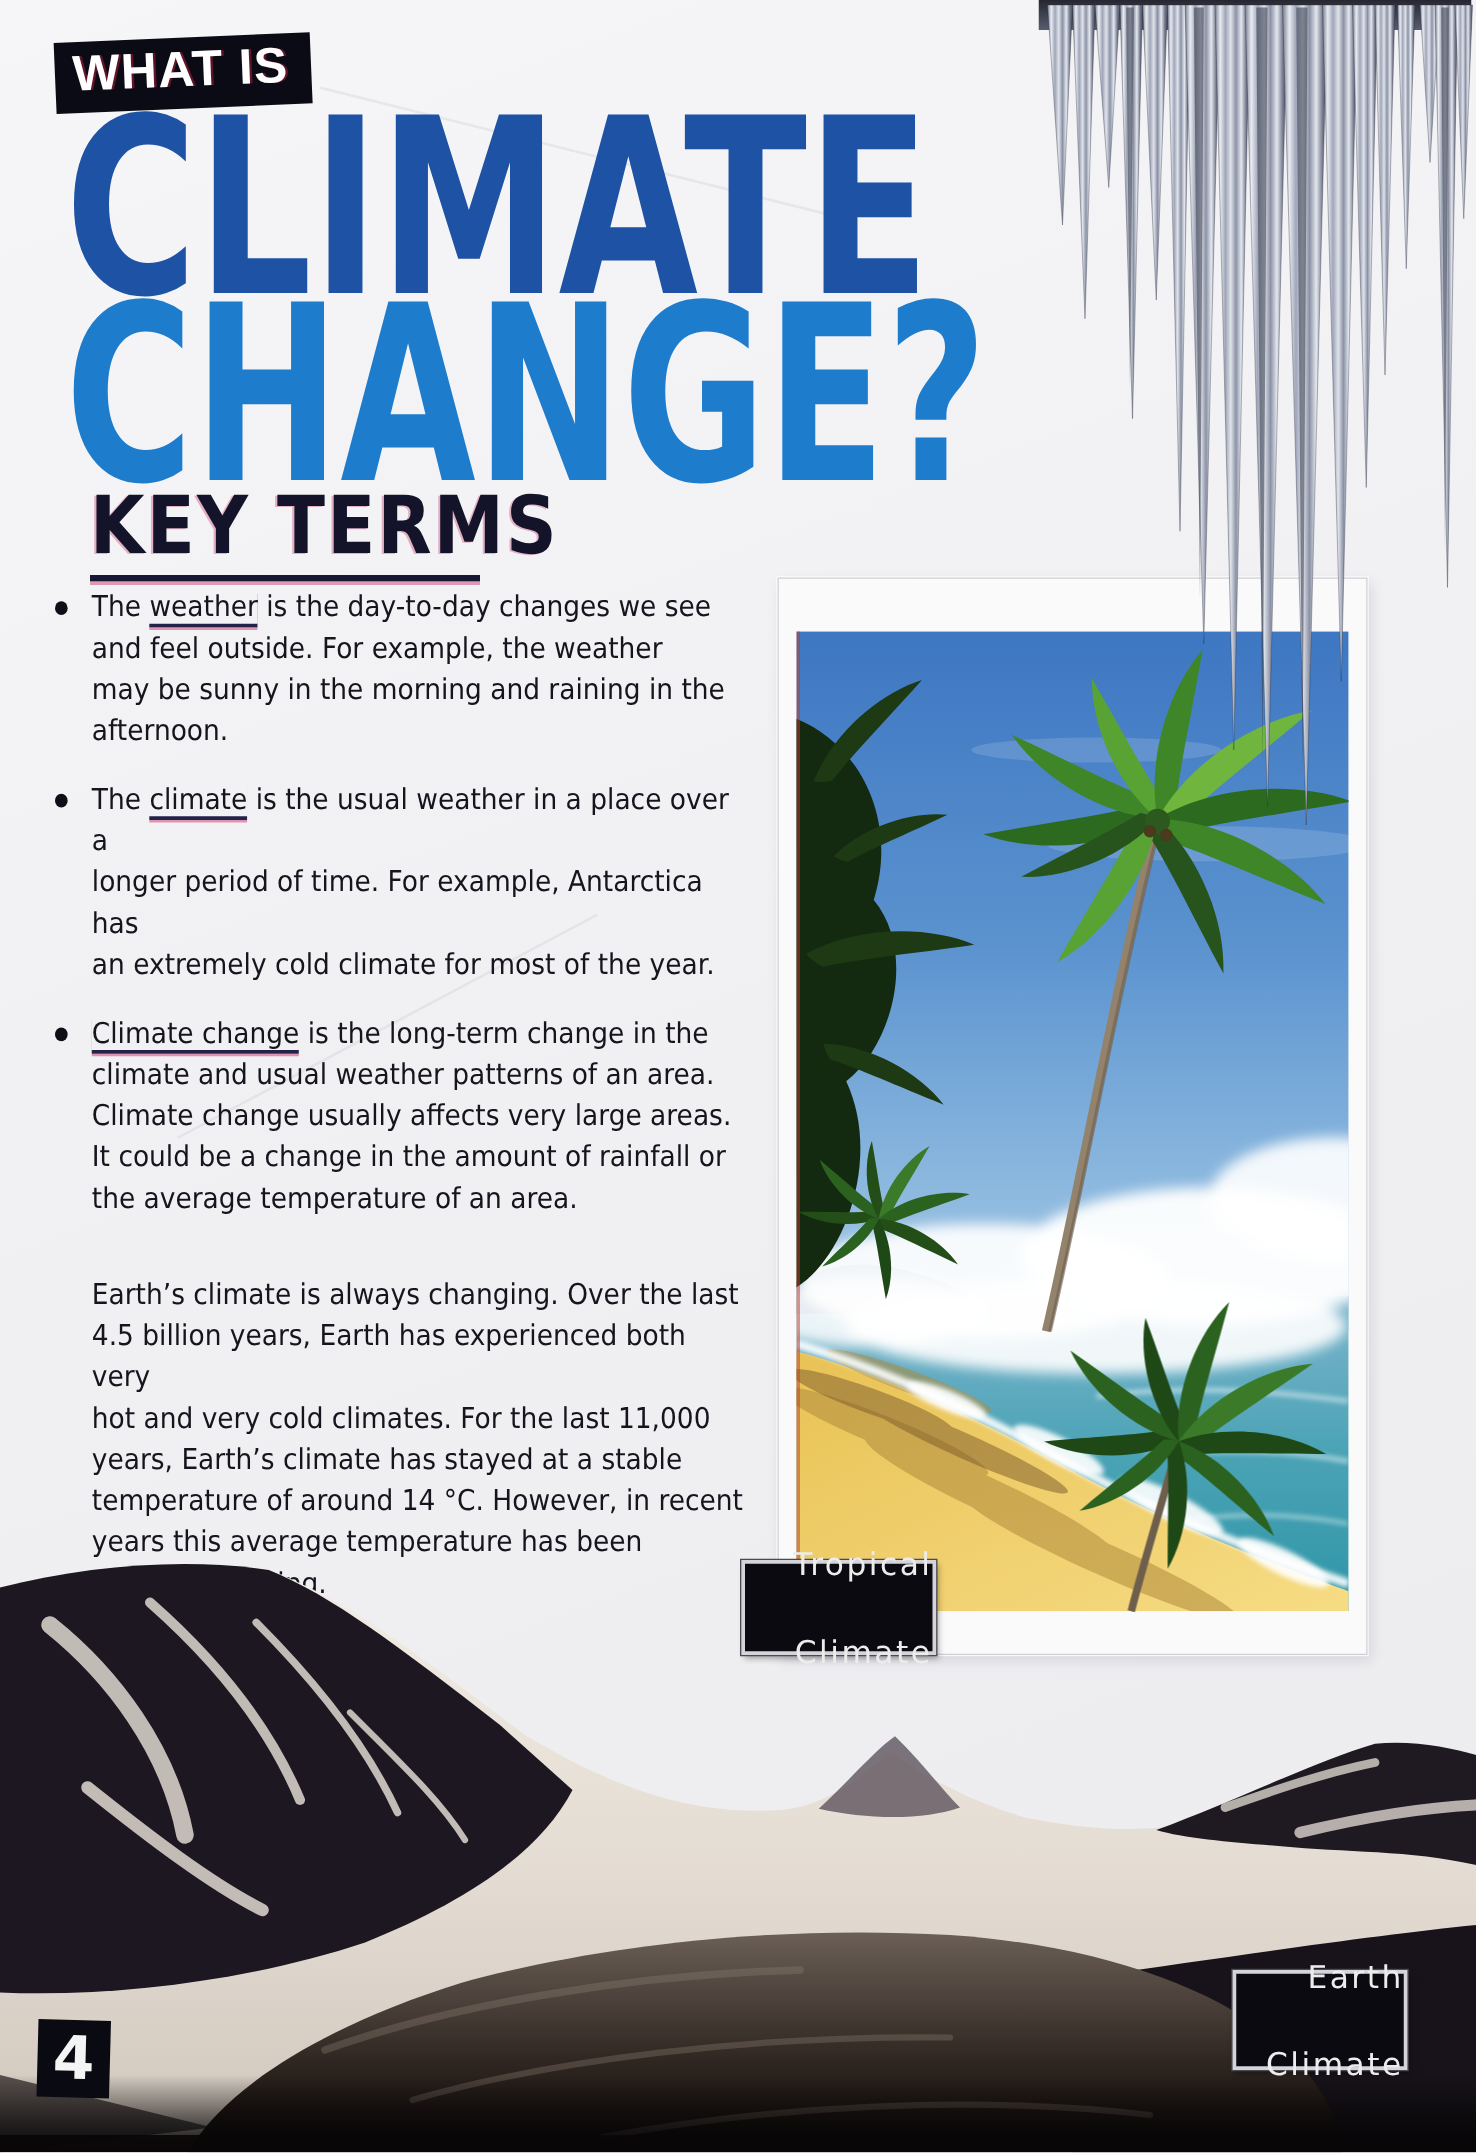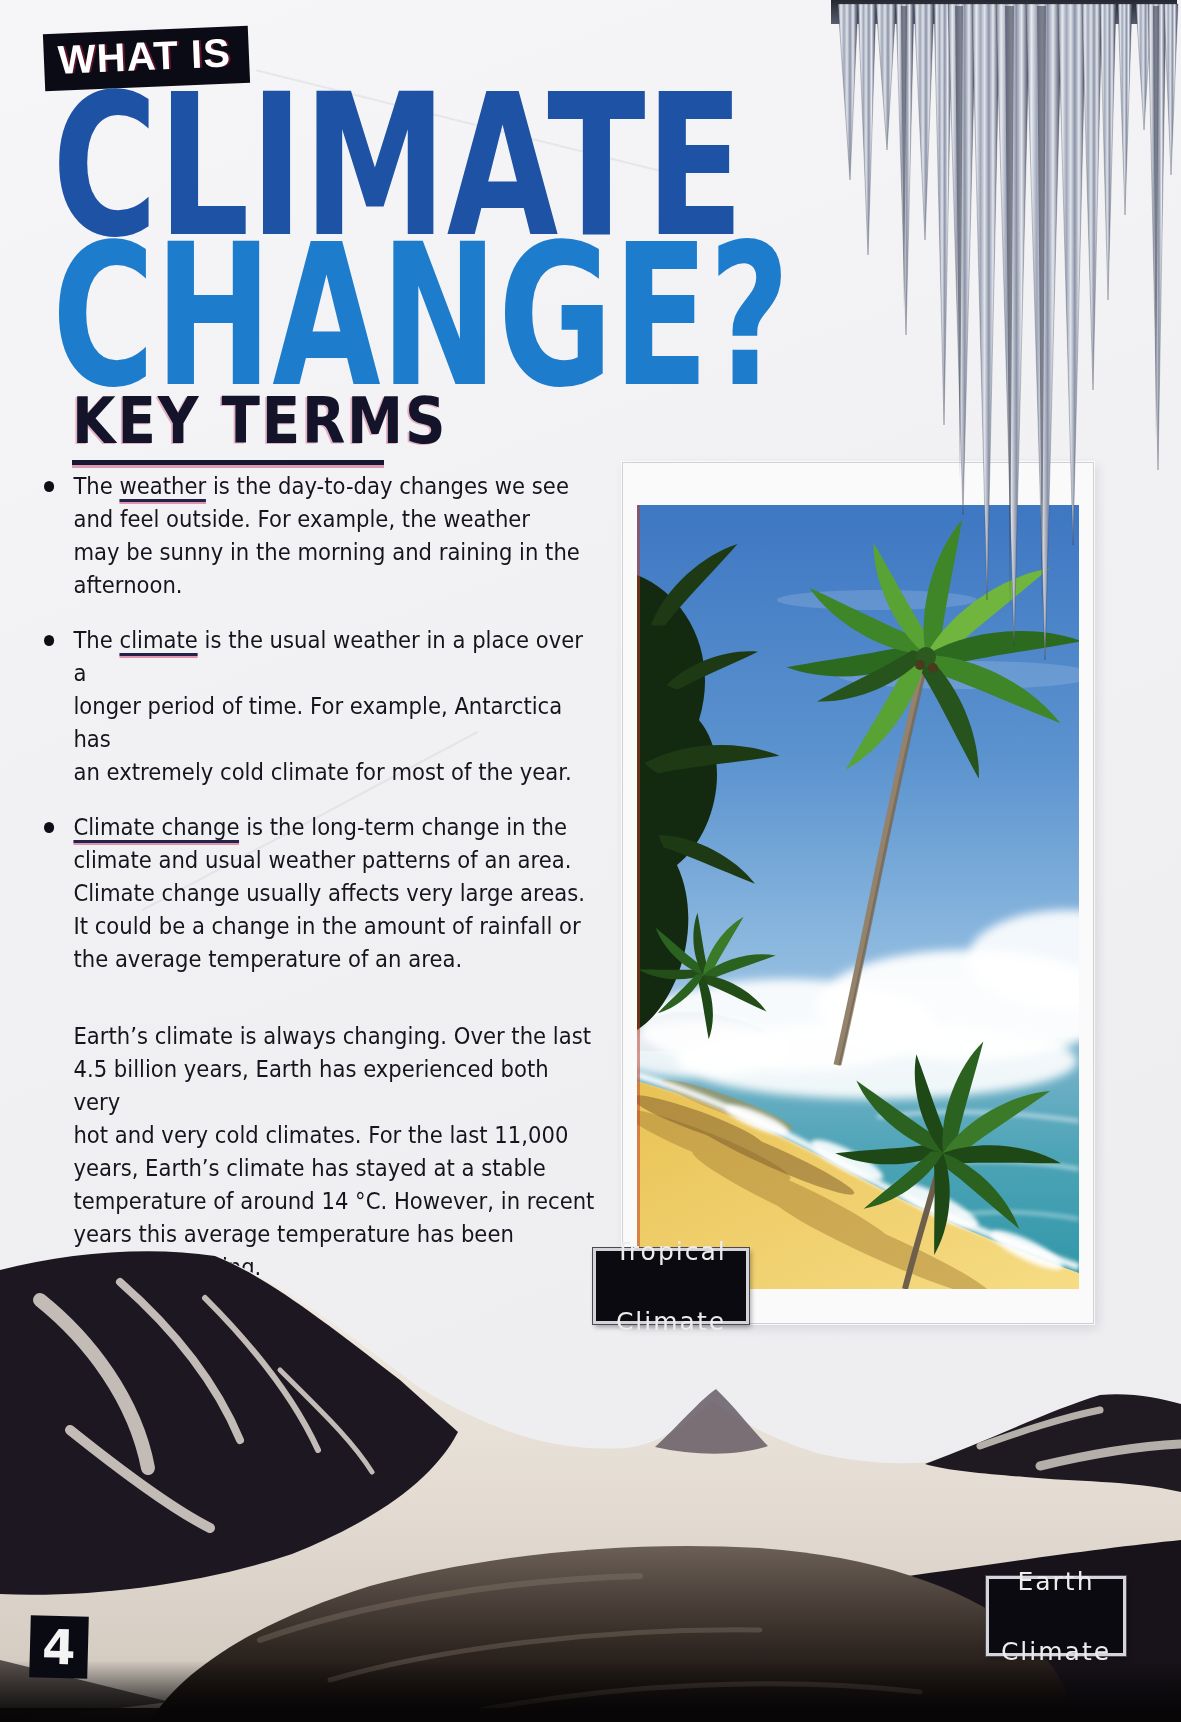--- a/index.html
+++ b/index.html
@@ -63,21 +63,21 @@
     box-shadow:0 0 0 1px rgba(255,255,255,.8), 3px 4px 10px rgba(60,60,90,.15);
   }
   .photo-inner{position:absolute; left:14px; right:14px; top:42px; bottom:34px; overflow:hidden;}
 
   
   .photo-label{
     position:absolute; z-index:6;
     background:#0b0a10; border:3px solid #d4d4da;
     box-shadow:0 0 0 1px #4a4a52, 2px 3px 5px rgba(0,0,0,.35);
     color:#ececec; display:flex; flex-direction:column;
-    align-items:center; justify-content:center;
+    align-items:flex-end; justify-content:center;
     font-size:25px; line-height:33px; letter-spacing:2px;
     font-family:"DejaVu Sans", sans-serif;
     gap:37px;
   }
   .label-tropical{left:593px; top:1248px; width:150px; height:70px;}
   .label-arctic{left:986px; top:1576px; width:134px; height:74px;}
 
   
   .arctic{position:absolute; left:0; top:1240px; z-index:1;}
 

